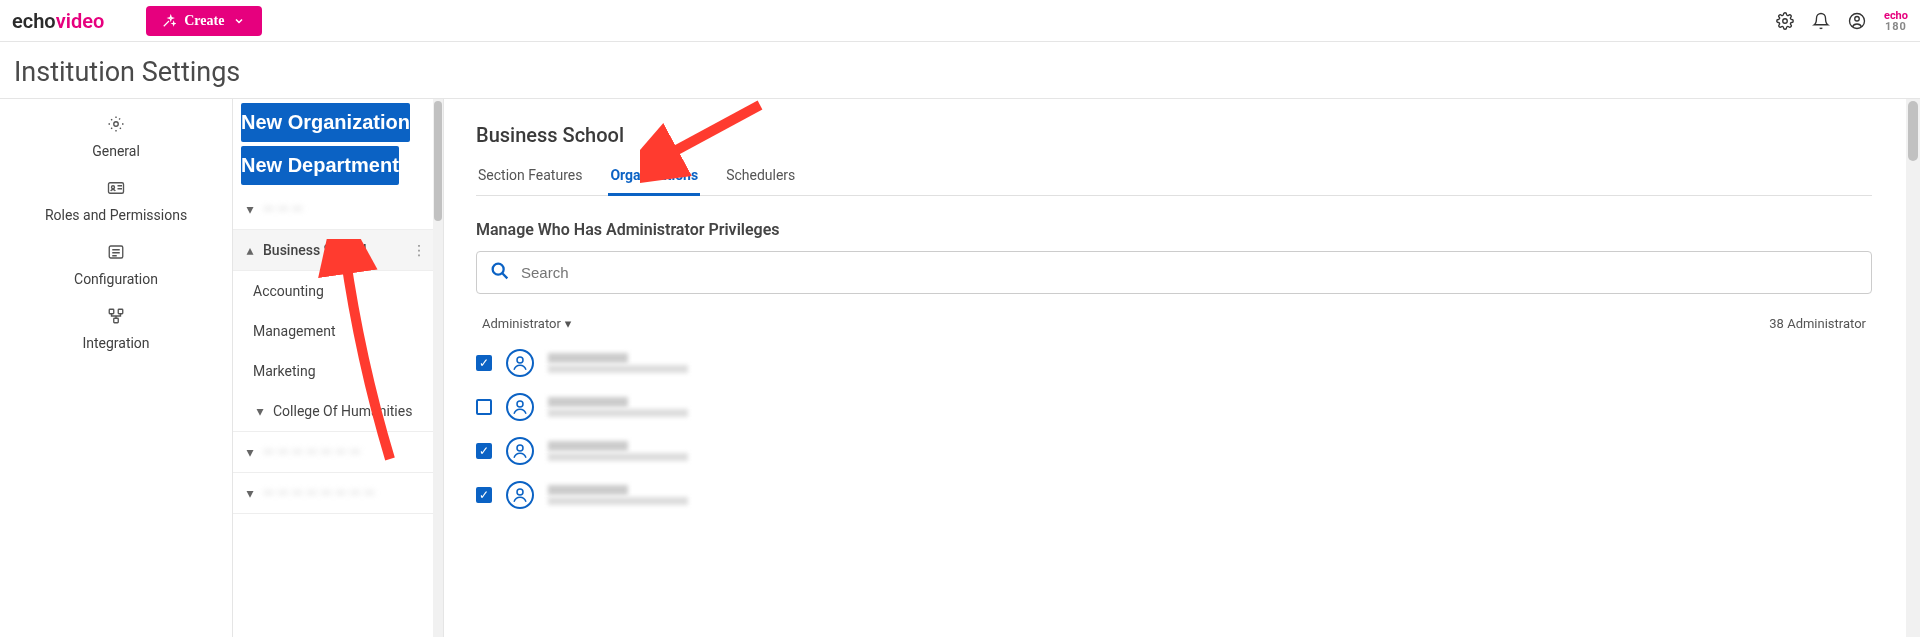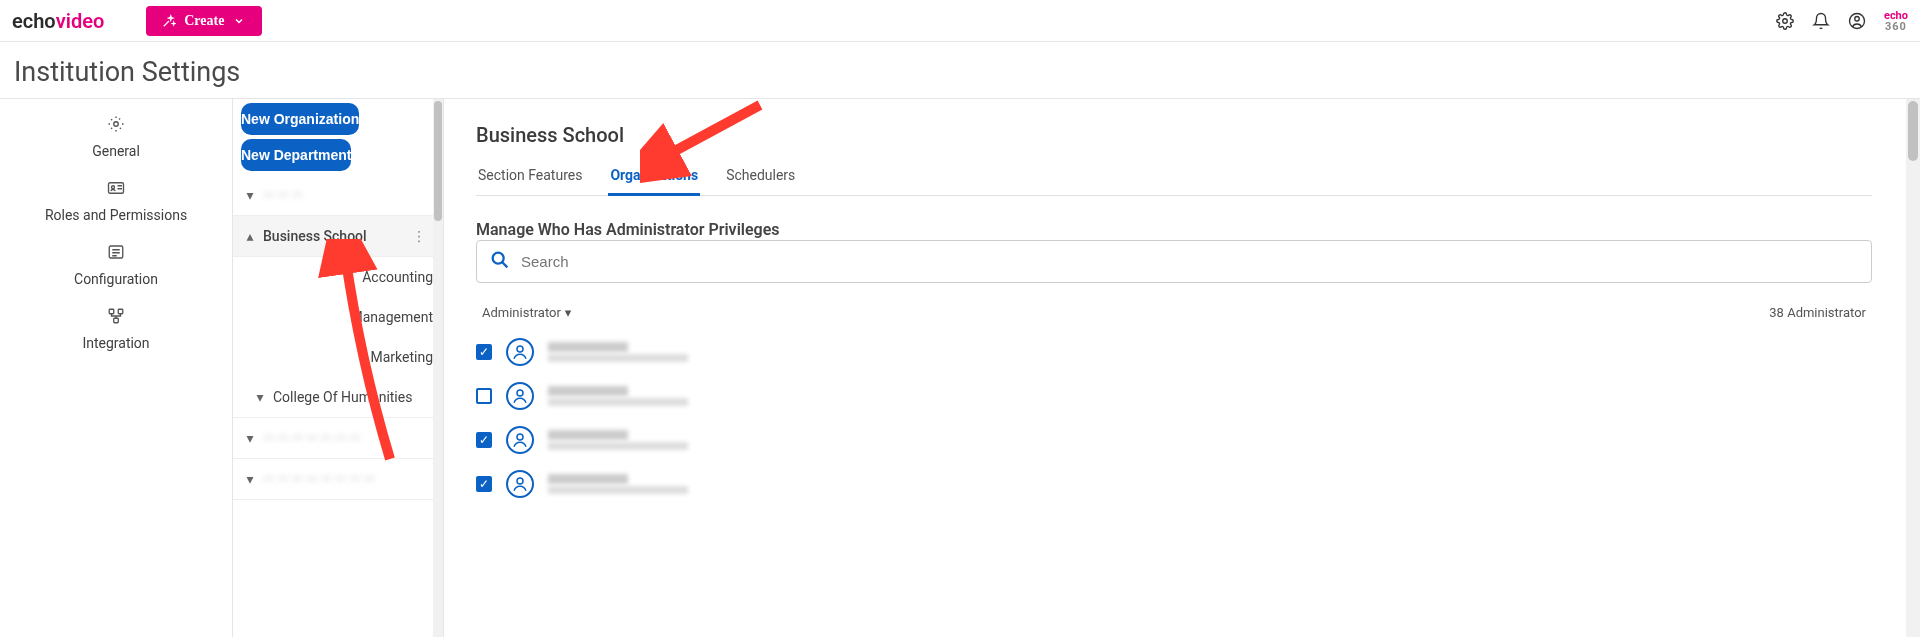--- a/index.html
+++ b/index.html
@@ -27,37 +27,37 @@
 
   
   .sidebar { width: 232px; padding-top: 6px; }
   .sidebar-item { display: flex; align-items: center; gap: 10px; padding: 10px 14px; cursor: pointer; color: #404040; flex-direction: column; }
   .sidebar-item.active { font-weight: 700; color: #2b2b2b; }
   .sidebar-icon { width: 18px; height: 18px; flex-shrink: 0; }
 
   
   .org-col { width: 212px; border-left: 1px solid #e5e5e5; border-right: 1px solid #e5e5e5; position: relative; display:flex; flex-direction:column; }
   .org-col-inner { overflow-y: auto; flex:1; }
-  .btn-blue { display:block; margin: 4px 8px; background: #0b62c4; color: #fff; border: none; border-radius: 10px; padding: 8px 0; font-weight: 700; text-align: center; cursor: pointer; font-size: 14px; }
+  .btn-blue { display:block; margin: 4px 8px; background: #0b62c4; color: #fff; border: none; border-radius: 2px; padding: 8px 0; font-weight: 700; text-align: center; cursor: pointer; font-size: 20px; }
   .tree-row { display:flex; align-items:center; padding: 12px 10px; border-bottom: 1px solid #eee; cursor:pointer; color:#444; gap:6px; font-size:14px; }
   .tree-row.selected { background:#f5f5f5; border-right: 3px solid #0b62c4; font-weight:500; }
   .tree-row .chev { width:14px; text-align:center; color:#666; }
   .tree-row .kebab { margin-left:auto; color:#888; padding:0 4px; }
-  .tree-sub { padding-left: 20px; justify-content: flex-end; }
+  .tree-sub { padding-left: 20px; }
   .blur { filter: blur(3px); color:#aaa; }
   .scrollbar-fake { position:absolute; right:0; top:0; width:10px; height:100%; background:#f1f1f1; }
   .scrollbar-thumb { position:absolute; right:1px; top:2px; width:8px; height:120px; background:#c1c1c1; border-radius:4px; }
 
   
   .content { flex:1; padding: 24px 48px 0 32px; position:relative; overflow:hidden; }
   .content h2 { font-size: 20px; font-weight:500; color:#3a3a3a; margin-bottom: 14px; }
   .tabs { display:flex; gap: 24px; border-bottom:1px solid #e0e0e0; margin-bottom: 24px; }
   .tab { padding: 6px 2px 10px; color:#555; cursor:pointer; font-size:14px; }
   .tab.active { color:#0b62c4; font-weight:700; border-bottom: 3px solid #0b62c4; margin-bottom:-1px; }
-  .section-title { font-size:16px; font-weight:600; color:#444; margin-bottom:1px; }
+  .section-title { font-size:16px; font-weight:600; color:#444; margin-bottom:12px; }
   .search-wrap { border:1px solid #ccc; border-radius:4px; display:flex; align-items:center; padding: 8px 12px; margin-bottom: 18px; }
   .search-wrap svg { margin-right: 10px; }
   .search-wrap input { border:none; outline:none; flex:1; font-size:15px; color:#333; }
   .list-header { display:flex; align-items:center; padding: 4px 6px 10px; font-size:13px; color:#555; }
   .list-header .sort { display:flex; align-items:center; gap:4px; cursor:pointer; }
   .list-header .count { margin-left:auto; }
   .admin-row { display:flex; align-items:center; gap:14px; padding:8px 0; }
   .checkbox { width:16px; height:16px; border:2px solid #0b62c4; border-radius:2px; display:flex; align-items:center; justify-content:center; background:#fff; cursor:pointer; }
   .checkbox.checked { background:#0b62c4; }
   .checkbox.checked::after { content:"✓"; color:#fff; font-size:12px; line-height:1; }
@@ -107,21 +107,21 @@
     </span>
     <span class="icon">
       <svg width="20" height="20" viewBox="0 0 24 24" fill="none" stroke="#333" stroke-width="1.8">
           <circle cx="12" cy="12" r="10"></circle>
           <circle cx="12" cy="9" r="3"></circle>
           <path d="M6 20c1-3 4-4 6-4s5 1 6 4"></path>
         </svg>
     </span>
     <div class="mini-logo">
       <div class="l1">echo</div>
-      <div class="l2">360</div>
+      <div class="l2">180</div>
     </div>
   </div>
 </div>
 
 <div class="page-heading">Institution Settings</div>
 
 <div class="main">
 
   <div class="sidebar">
     <div class="sidebar-item">

